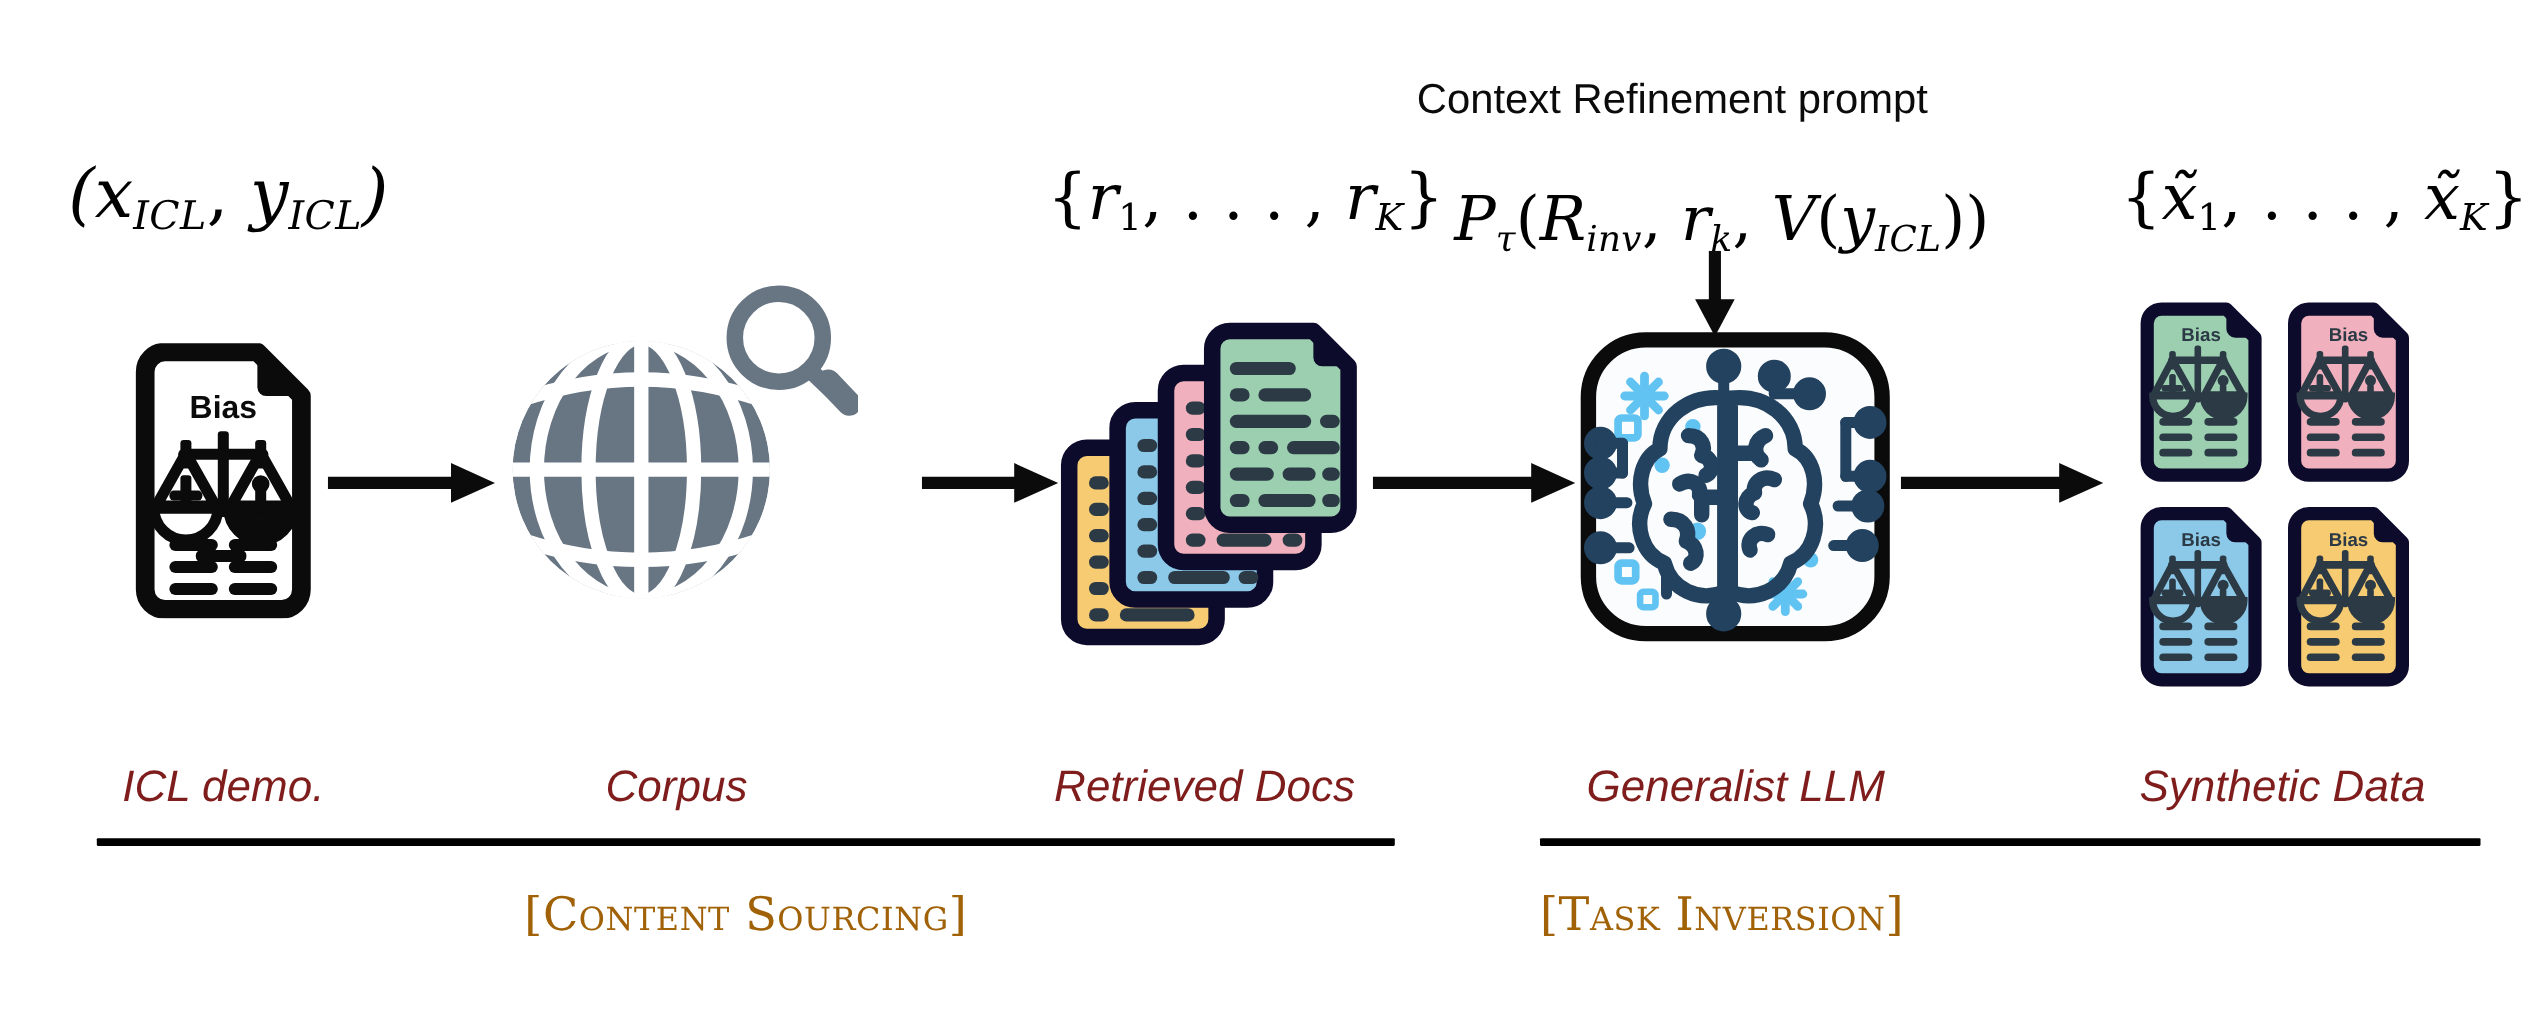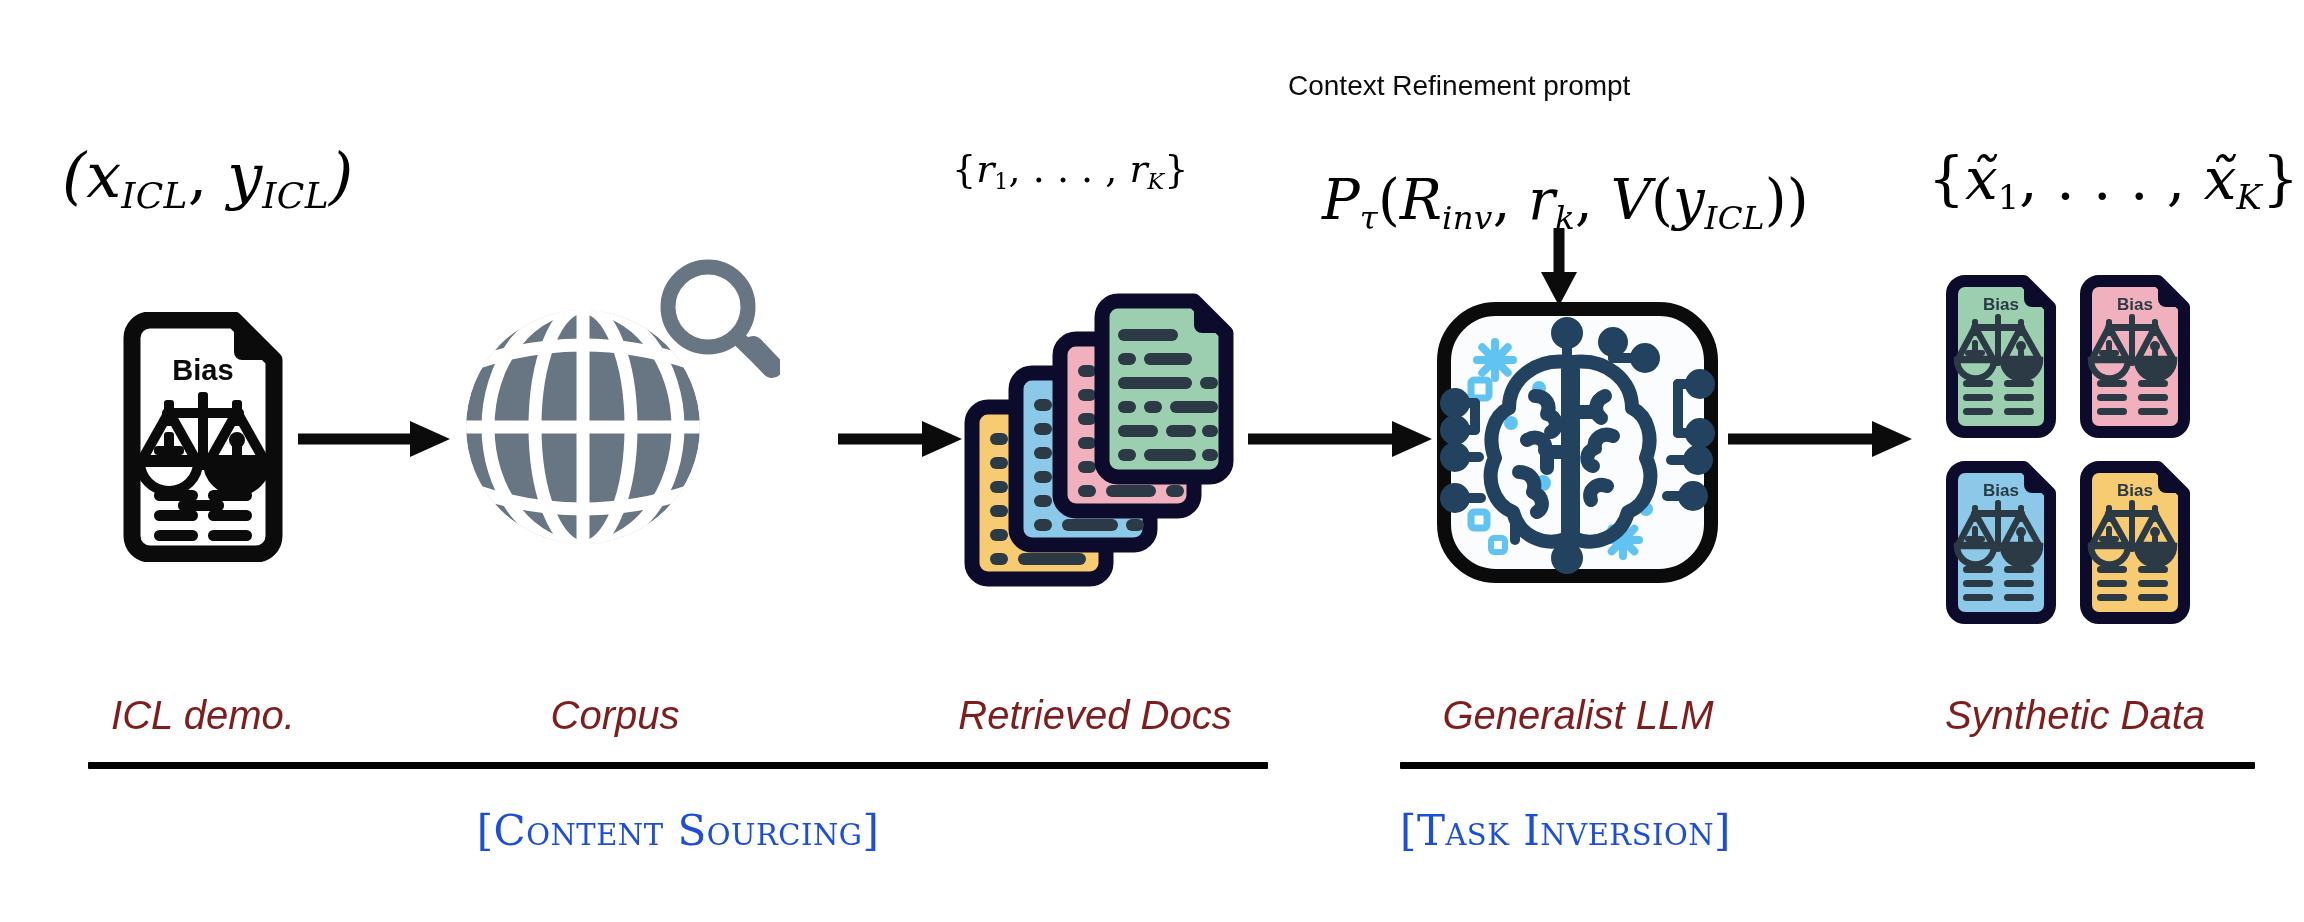--- a/index.html
+++ b/index.html
@@ -48,29 +48,29 @@
     font-family: "Liberation Sans", sans-serif;
     font-size: 40px;
     color: #7f1d1d;
     white-space: nowrap;
     text-align: center;
     line-height: 1;
     font-style: italic;
   }
   .prompt-title {
     font-family: "Liberation Sans", sans-serif;
-    font-size: 28px;
+    font-size: 38px;
     color: #0b0b0b;
     white-space: nowrap;
     line-height: 1;
   }
   .phase-label {
     font-family: "DejaVu Serif", serif;
     font-size: 42px;
-    color: #1d4ed8;
+    color: #a16207;
     white-space: nowrap;
     font-variant: small-caps;
     letter-spacing: 0.5px;
     line-height: 1;
   }
 
   
   .rule {
     background: #000;
     height: 7px;
@@ -79,21 +79,21 @@
 </style>
 </head>
 <body>
 
 <div id="stage">
 
   <div class="abs math" style="left:62px; top:145px; font-size:62px;">
     <span>(</span><span>x</span><sub>ICL</sub><span class="up">, </span><span>y</span><sub>ICL</sub><span>)</span>
   </div>
 
-  <div class="abs math" style="left:952px; top:150px; font-size:38px;">
+  <div class="abs math" style="left:952px; top:150px; font-size:58px;">
     <span class="up">{</span><span>r</span><sub class="up">1</sub><span class="up">, . . . , </span><span>r</span><sub>K</sub><span class="up">}</span>
   </div>
 
   <div class="abs prompt-title" style="left:1288px; top:72px;">Context Refinement prompt</div>
 
   <div class="abs math" style="left:1322px; top:152px; font-size:56px;margin-top:20px;">
     <span class="cal">P</span><sub>τ</sub><span class="up">(</span><span>R</span><sub>inv</sub><span class="up">, </span><span>r</span><sub>k</sub><span class="up">, </span><span class="cal">V</span><span class="up">(</span><span>y</span><sub>ICL</sub><span class="up">)</span><span class="up">)</span>
   </div>
 
   <div class="abs math" style="left:1928px; top:150px; font-size:58px;">

